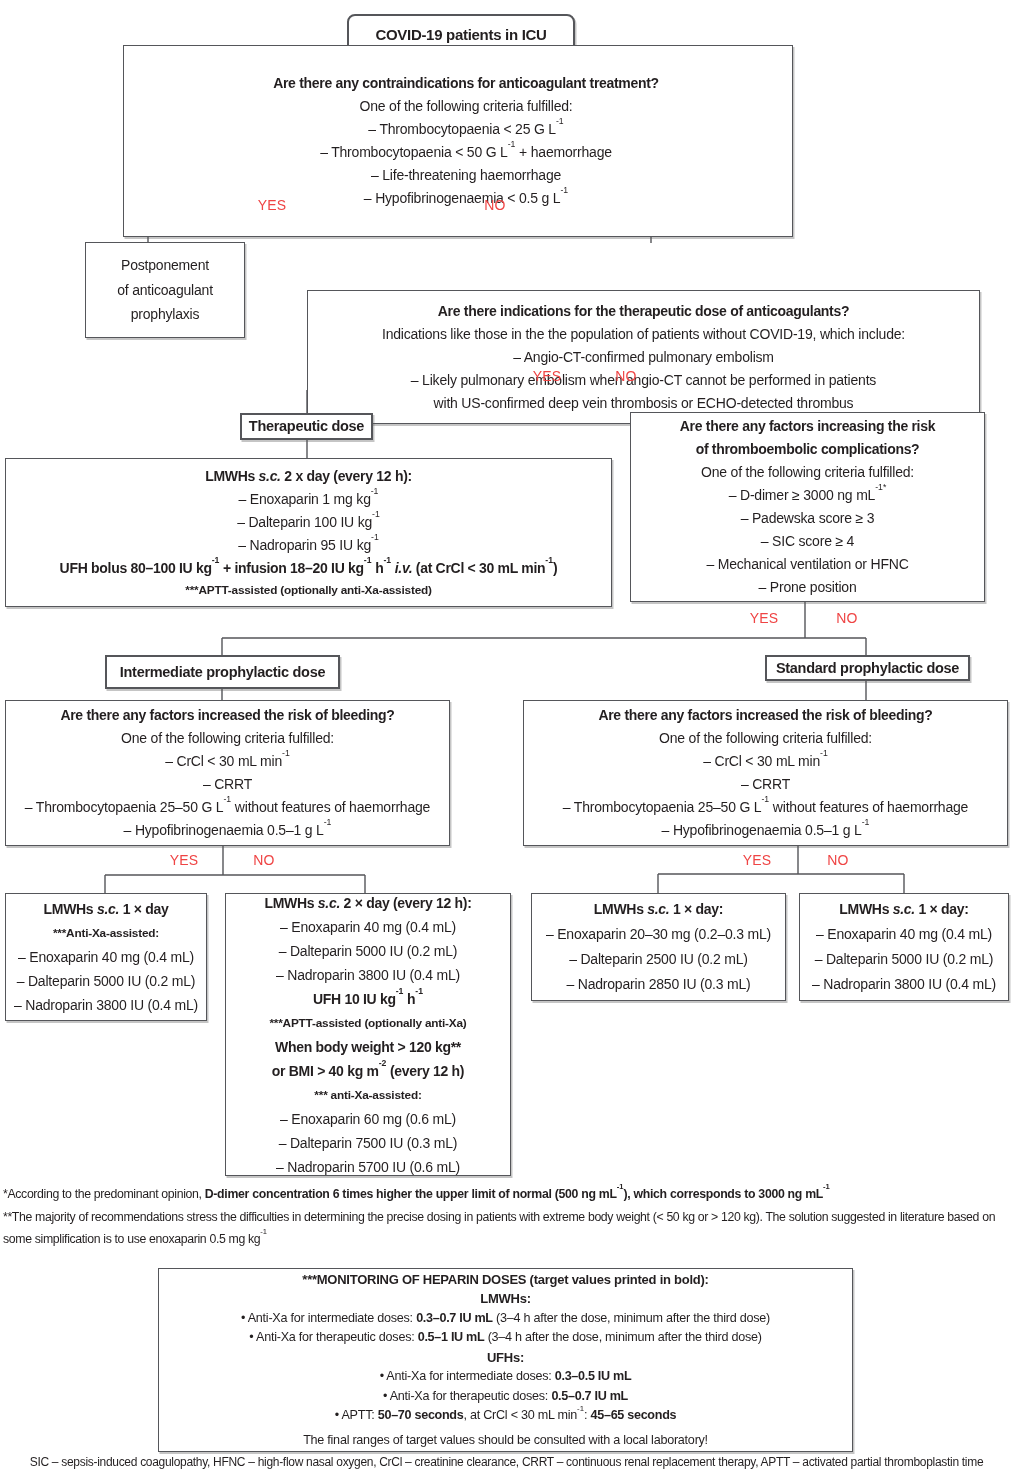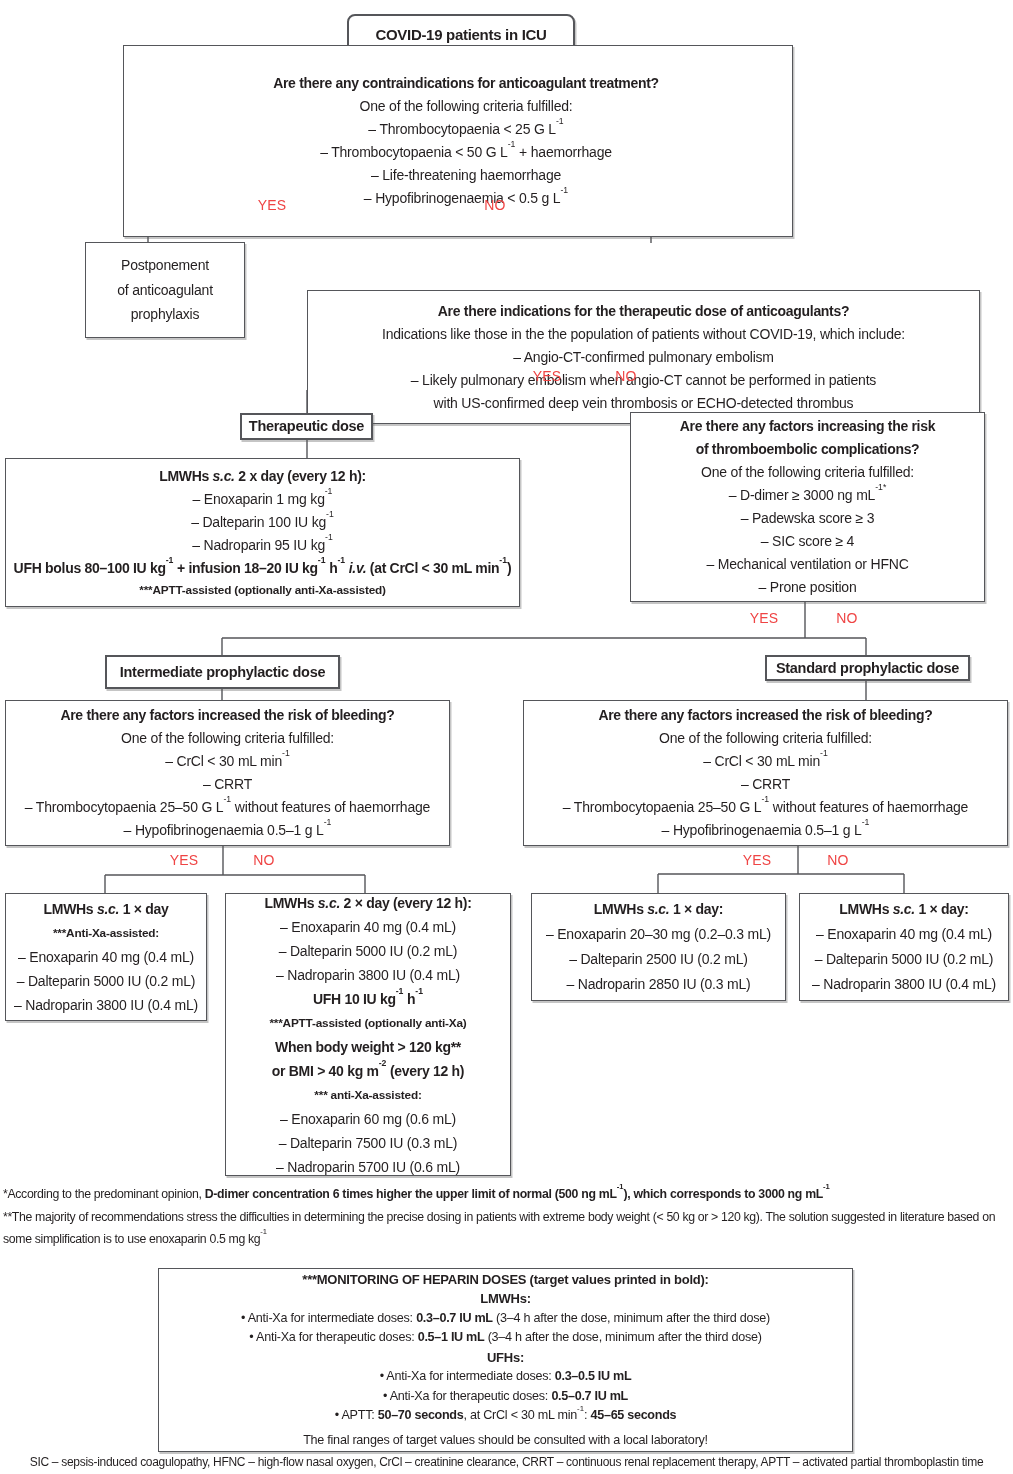--- a/index.html
+++ b/index.html
@@ -85,21 +85,21 @@
       <div class="line">Indications like those in the the population of patients without COVID-19, which include:</div>
       <div class="line">– Angio-CT-confirmed pulmonary embolism</div>
       <div class="line">– Likely pulmonary embolism when angio-CT cannot be performed in patients</div>
       <div class="line">with US-confirmed deep vein thrombosis or ECHO-detected thrombus</div>
     </div>
 
   <div class="box label-box" style="left:240px;top:413px;width:133px;height:27px;">
       <div class="line bold">Therapeutic dose</div>
     </div>
 
-  <div class="box" style="left:5px;top:458px;width:515px;height:149px;text-align:center;">
+  <div class="box" style="left:5px;top:458px;width:607px;height:149px;text-align:center;">
       <div class="line bold">LMWHs <i>s.c.</i> 2 x day (every 12 h):</div>
       <div class="line">– Enoxaparin 1 mg kg<sup>-1</sup></div>
       <div class="line">– Dalteparin 100 IU kg<sup>-1</sup></div>
       <div class="line">– Nadroparin 95 IU kg<sup>-1</sup></div>
       <div class="line bold">UFH bolus 80–100 IU kg<sup>-1</sup> + infusion 18–20 IU kg<sup>-1</sup> h<sup>-1</sup> <i>i.v.</i> (at CrCl &lt; 30 mL min<sup>-1</sup>)</div>
       <div class="line smallbold">***APTT-assisted (optionally anti-Xa-assisted)</div>
     </div>
 
   <div class="box" style="left:630px;top:412px;width:355px;height:190px;">
       <div class="line bold">Are there any factors increasing the risk</div>

